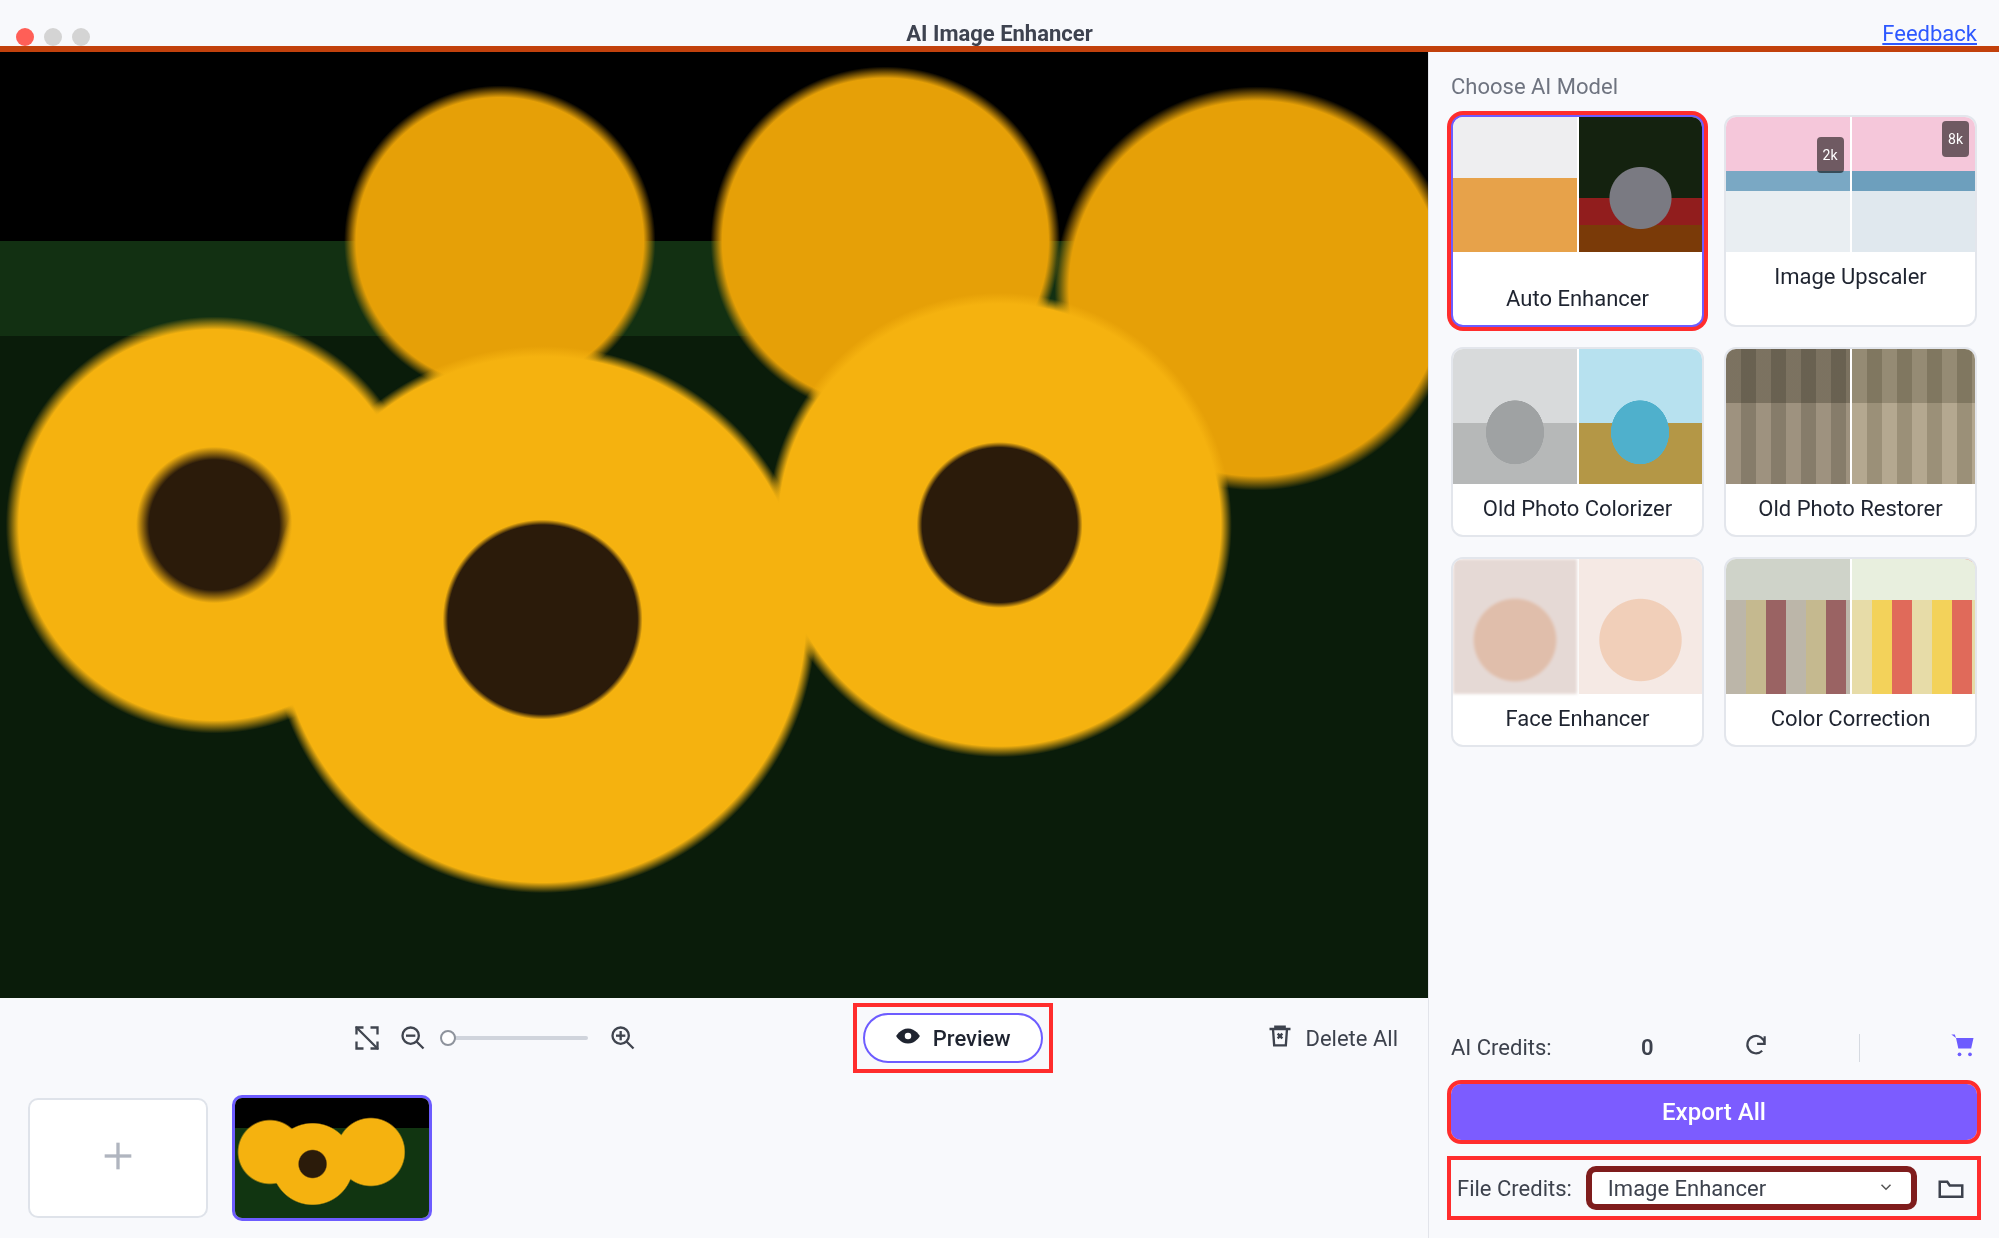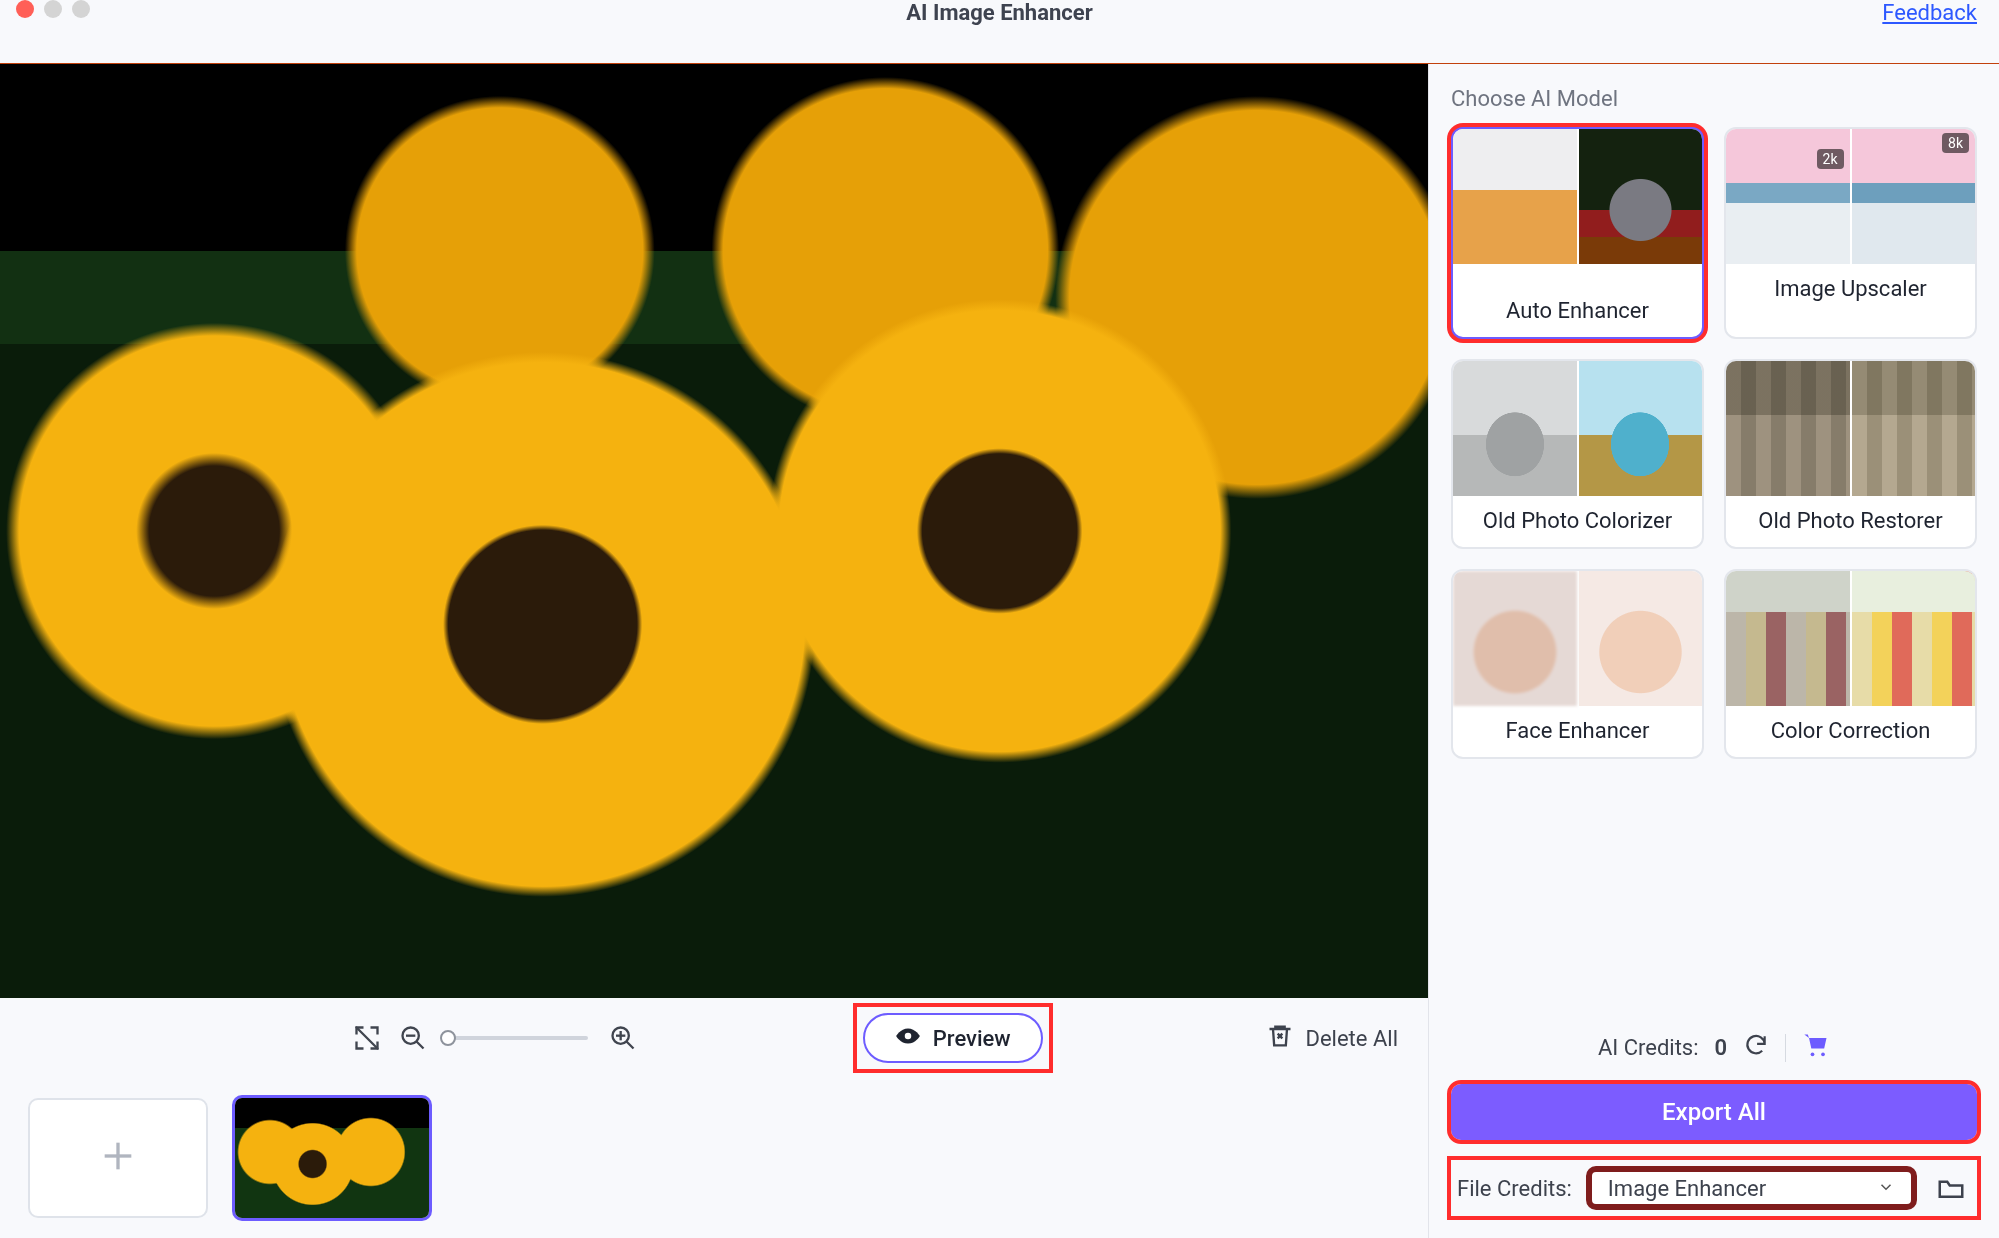--- a/index.html
+++ b/index.html
@@ -2,21 +2,21 @@
 <html><head>
 <meta charset="utf-8">
 <style>
   * { box-sizing: border-box; margin: 0; padding: 0; font-family: -apple-system, BlinkMacSystemFont, "Segoe UI", Roboto, sans-serif; }
   html, body { width: 100%; height: 100%; }
   body { background: #f8f9fc; color: #1f2430; }
 
   .app { width: 1999px; height: 1238px; display: flex; flex-direction: column; background: #f8f9fc; position: relative; }
 
   
-  .titlebar { height: 64px; display: flex; align-items: flex-start; position: relative; border-bottom: 1px solid #c2410c; }
+  .titlebar { height: 52px; display: flex; align-items: flex-end; position: relative; border-bottom: 6px solid #c2410c; }
   .traffic-lights { display: flex; gap: 10px; padding-left: 16px; align-items: center; }
   .tl { width: 18px; height: 18px; border-radius: 50%; }
   .tl-close { background: #ff5f57; }
   .tl-min  { background: #d4d4d4; }
   .tl-max  { background: #d4d4d4; }
   .title   { position: absolute; left: 0; right: 0; text-align: center; font-weight: 700; font-size: 22px; color: #3e4350; pointer-events: none; }
   .feedback { position: absolute; right: 22px; color: #2d58ff; font-size: 22px; text-decoration: underline; cursor: pointer; }
 
   
   .main { flex: 1; display: flex; min-height: 0; }
@@ -79,21 +79,21 @@
   .model-card { border: 2px solid #e3e6ec; border-radius: 12px; background:#fff; display:flex; flex-direction:column; overflow:hidden; cursor:pointer;}
   .model-card.selected { border-color: #6d5cff; }
   .model-card.red-outline { box-shadow: 0 0 0 4px #ff2d2d; gap: 22px; }
   .model-thumb { height: 135px; display:flex; }
   .half { flex:1; position:relative; }
   .divider { width:2px; background:#ffffff; }
   .model-label { text-align:center; padding: 12px 4px 14px; font-size: 22px; color: #1f2430; }
 
   
   .right-bottom { margin-top: auto; display:flex; flex-direction:column; gap: 20px; }
-  .credits-row { display:flex; align-items:center; justify-content:center; gap: 16px; font-size: 22px; color:#3d424d; }
+  .credits-row { display:flex; align-items:center; justify-content:space-between; gap: 16px; font-size: 22px; color:#3d424d; }
   .credits-row .sep { width:1px; height:28px; background:#d6dae1; }
   .credits-row svg { width:26px; height:26px; stroke:#3d424d; fill:none; stroke-width:2;}
   .cart svg { fill:#6d5cff; stroke:none; width:28px; height:28px;}
   .credits-num { font-weight:600; }
   .export-btn { height: 56px; border-radius: 10px; background:#7c5cff; color:#fff; font-size:24px; font-weight:500; display:flex; align-items:center; justify-content:center; cursor:pointer; outline:4px solid #ff2d2d;}
   .file-row { display:flex; align-items:center; gap: 14px; font-size:22px; color:#3d424d; outline:4px solid #ff2d2d; padding:6px 6px;}
   .file-row .select { flex:1; height:44px; border:6px solid #7f1d1d; border-radius: 10px; background:#fff; display:flex; align-items:center; padding:0 16px; justify-content:space-between; cursor:pointer;}
   .file-row .select svg{ width:18px; height:18px; stroke:#555; fill:none; stroke-width:2;}
   .folder-btn { width:40px; height:40px; display:flex; align-items:center; justify-content:center; color:#3d424d; cursor:pointer;}
   .folder-btn svg{ width:30px; height:30px; stroke:currentColor; fill:none; stroke-width:2;}
@@ -107,21 +107,21 @@
   .mt-old-l { background: linear-gradient(180deg,#d8dadb 0 55%, #b6b8b8 55% 100%);}
   .mt-old-l::after{content:"";position:absolute;inset:auto 20% 8% 20%;height:55%;background:radial-gradient(ellipse at 50% 45%, #9fa2a3 0 55%, transparent 56%);}
   .mt-old-r { background: linear-gradient(180deg,#b7e1ef 0 55%, #b49746 55% 100%);}
   .mt-old-r::after{content:"";position:absolute;inset:auto 20% 8% 20%;height:55%;background:radial-gradient(ellipse at 50% 45%, #4fb0cc 0 55%, transparent 56%);}
   .mt-rest-l { background: repeating-linear-gradient(90deg,#a69a86 0 15px,#8d8370 15px 30px), linear-gradient(180deg,#c7c7c1 0 40%, transparent 40%); background-blend-mode: multiply; filter:brightness(0.95);}
   .mt-rest-r { background: repeating-linear-gradient(90deg,#b4a890 0 15px,#9b9078 15px 30px), linear-gradient(180deg,#d3d3cd 0 40%, transparent 40%); background-blend-mode: multiply;}
   .mt-face-l { background: radial-gradient(circle at 50% 60%, #e9c6b2 0 40%, transparent 41%), linear-gradient(180deg,#efe2de 0 100%); filter: blur(1.5px) brightness(0.96);}
   .mt-face-r { background: radial-gradient(circle at 50% 60%, #f1cfb9 0 40%, transparent 41%), linear-gradient(180deg,#f5e9e4 0 100%);}
   .mt-cc-l { background: linear-gradient(180deg,#d9dfce 0 30%,transparent 30%), repeating-linear-gradient(90deg,#c9c0a8 0 20px,#d8c37a 20px 40px,#c06060 40px 60px); filter:saturate(0.6) brightness(0.95);}
   .mt-cc-r { background: linear-gradient(180deg,#e8efde 0 30%,transparent 30%), repeating-linear-gradient(90deg,#e7dca8 0 20px,#f3d25a 20px 40px,#e06a5a 40px 60px);}
-  .up-badge{position:absolute; background:rgba(0,0,0,.55); color:#fff; font-size:14px; padding:2px 6px; border-radius:4px;}
+  .up-badge{position:absolute; background:rgba(0,0,0,.55); color:#fff; font-size:14px; padding:10px 6px; border-radius:4px;}
 </style>
 </head>
 <body>
 
 <div class="app">
 
   <div class="titlebar">
     <div class="traffic-lights">
       <div class="tl tl-close"></div>
       <div class="tl tl-min"></div>

